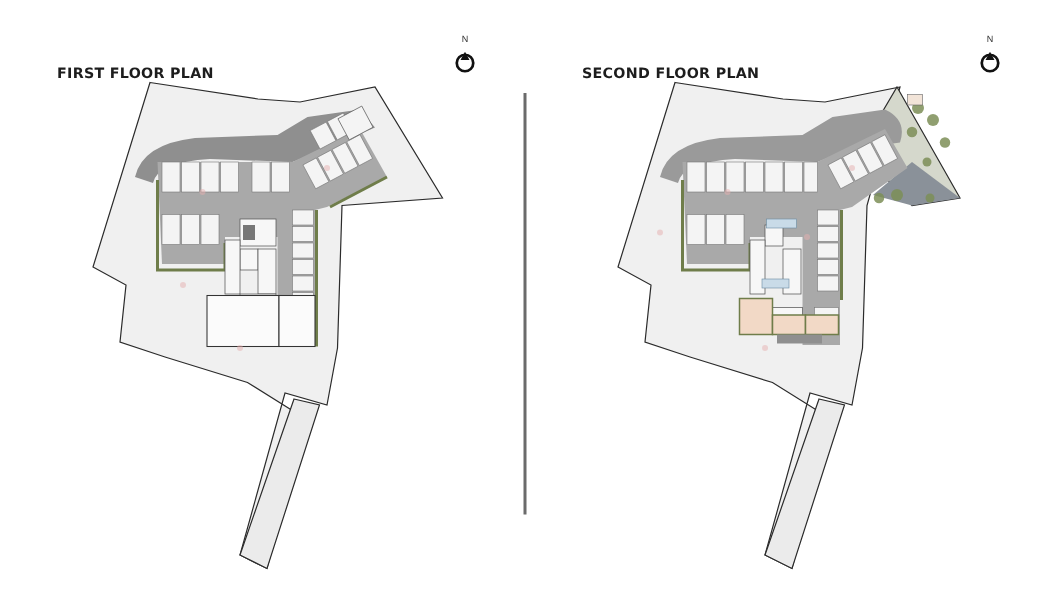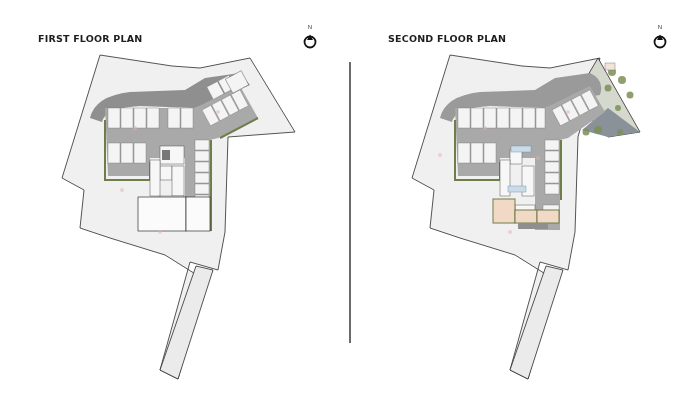--- a/index.html
+++ b/index.html
@@ -1,20 +1,20 @@
 <!DOCTYPE html>
 <html><head>
 <meta charset="utf-8">
 <style>
   html, body { margin:0; padding:0; background:#ffffff; }
   body { width:700px; height:407px; position:relative; overflow:hidden; font-family:"Liberation Sans", sans-serif; }
   .panel { position:absolute; top:0; width:350px; height:407px; }
   .panel.left { left:0; }
   .panel.right { left:350px; }
-  .title { position:absolute; top:33px; font-weight:bold; font-size:9.5px; letter-spacing:0.2px; color:#1d1d1d; white-space:nowrap; font-family:"DejaVu Sans", sans-serif; }
+  .title { position:absolute; top:44px; font-weight:bold; font-size:9.5px; letter-spacing:0.2px; color:#1d1d1d; white-space:nowrap; font-family:"DejaVu Sans", sans-serif; }
   .panel.left .title { left:38px; }
   .panel.right .title { left:38px;text-align:center; }
   .compass { position:absolute; top:24px; width:20px; height:28px; }
   .panel.left .compass { left:300px; }
   .panel.right .compass { left:300px; }
   .compass .n { position:absolute; top:0; left:0; width:20px; text-align:center; font-size:6px; color:#333; }
   .compass svg { position:absolute; top:9px; left:2px; }
   .divider { position:absolute; left:349px; top:62px; width:1.5px; height:281px; background:#6b6b6b; }
   .plan { position:absolute; top:0; left:0; }
 </style>

